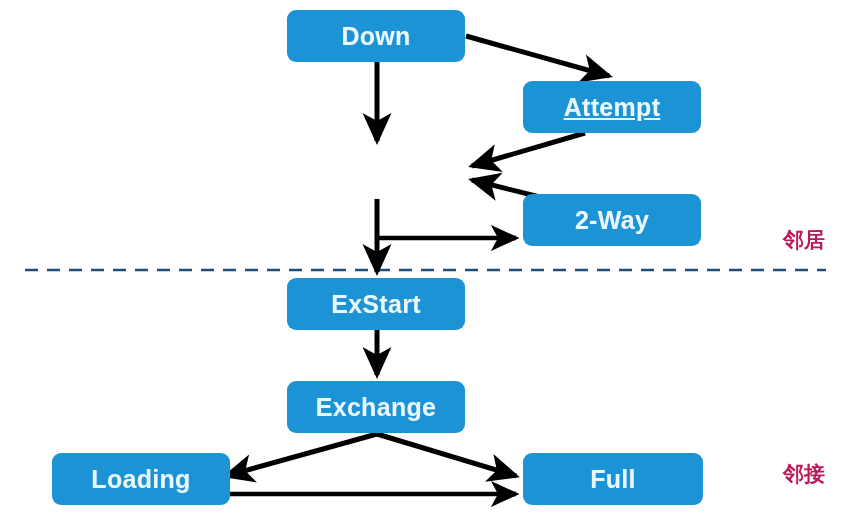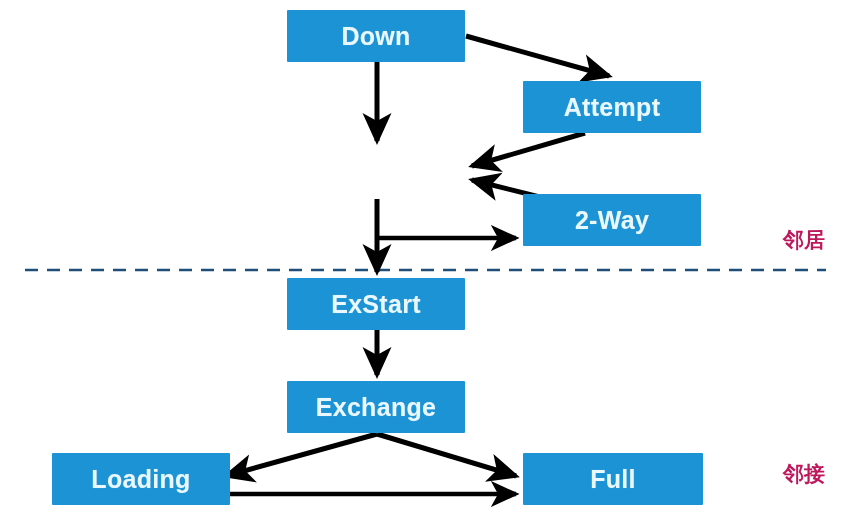--- a/index.html
+++ b/index.html
@@ -13,21 +13,21 @@
   #canvas {
     position: relative;
     width: 852px;
     height: 529px;
     background: #ffffff;
     overflow: hidden;
   }
   .node {
     position: absolute;
     background: #1b93d4;
-    border-radius: 1px;
+    border-radius: 9px;
     display: flex;
     align-items: center;
     justify-content: center;
     color: #e9f7ff;
     font-size: 25px;
     font-weight: bold;
     letter-spacing: 0.3px;
     box-sizing: border-box;
     z-index: 3;
     text-shadow: 0 0 1px rgba(255,255,255,0.35);
@@ -91,21 +91,21 @@
 
     <line x1="377" y1="434" x2="516" y2="476" stroke="#000" stroke-width="5" marker-end="url(#arrowhead)"></line>
 
     <line x1="218" y1="494" x2="516" y2="494" stroke="#000" stroke-width="4.5" marker-end="url(#arrowhead)"></line>
   </svg>
 
   <div class="node" style="left:287px; top:10px; width:178px; height:52px;">
     <span>Down</span>
   </div>
 
-  <div class="node" style="left:523px; top:81px; width:178px; height:52px;">
+  <div class="node" style="left:523px; top:81px; width:178px; height:52px;text-decoration:underline;">
     <span>Attempt</span>
   </div>
 
 
   <div class="node" style="left:523px; top:194px; width:178px; height:52px;">
     <span>2-Way</span>
   </div>
 
   <div class="node" style="left:287px; top:278px; width:178px; height:52px;">
     <span>ExStart</span>

